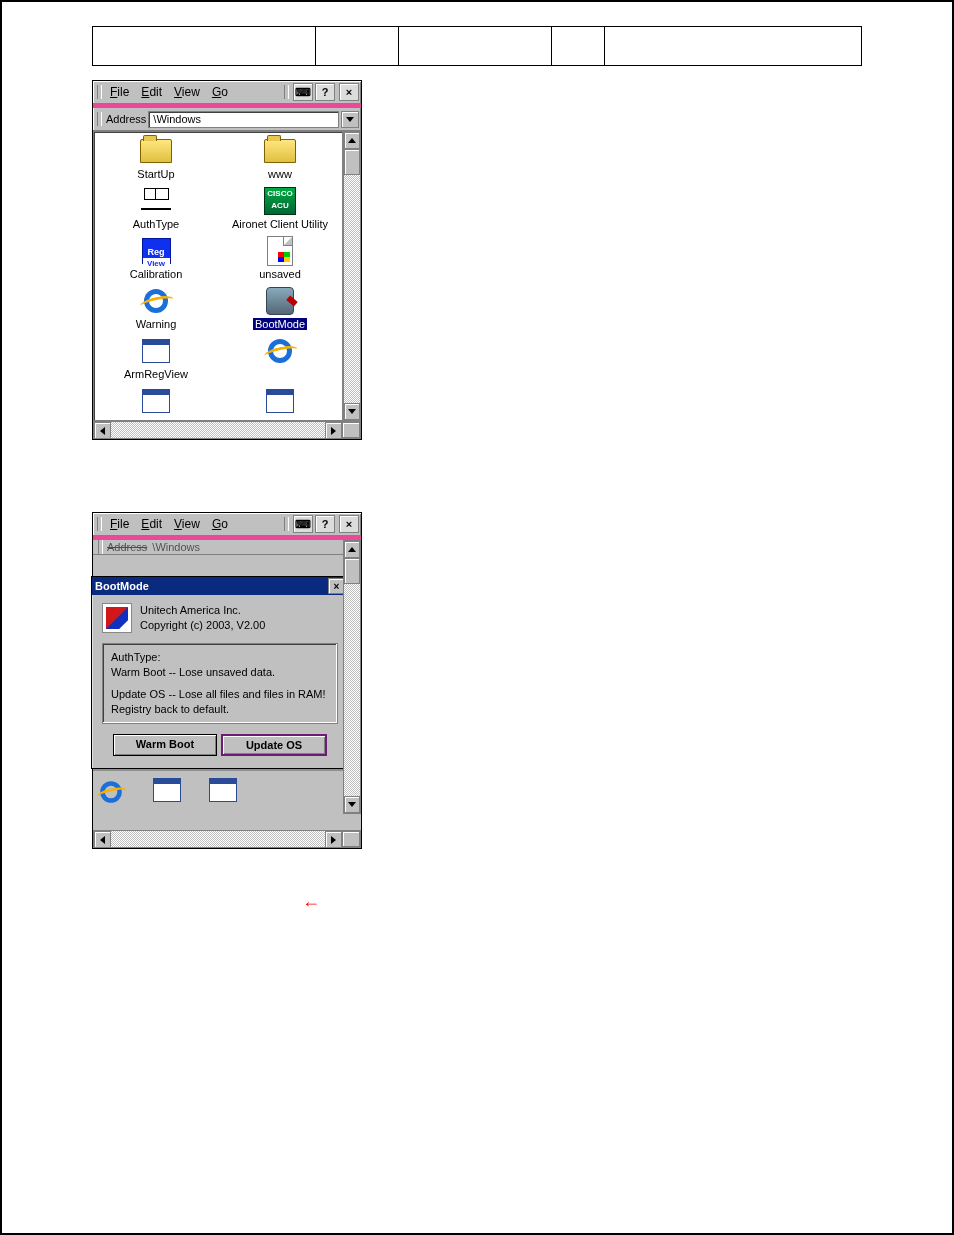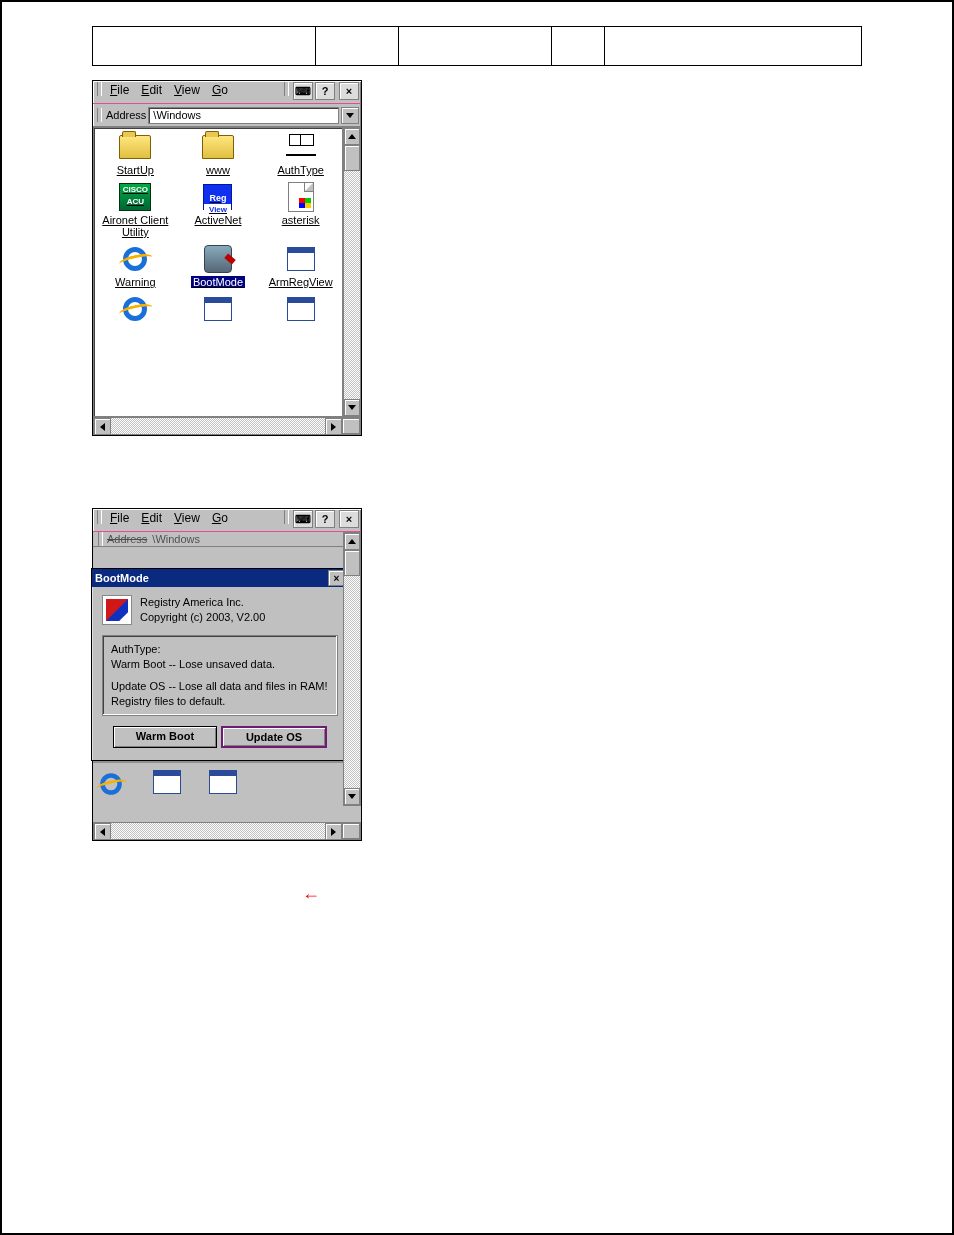--- a/index.html
+++ b/index.html
@@ -3,21 +3,21 @@
 <meta charset="utf-8">
 <style>
   body { margin:0; background:#fff; font-family: Tahoma, Arial, sans-serif; }
   .page { box-sizing:border-box; width:954px; height:1235px; border:2px solid #000; margin:0 auto; padding:24px 90px 24px 90px; position:relative; }
   .header-table { width:100%; border-collapse:collapse; margin-bottom:14px; }
   .header-table td { border:1px solid #000; height:36px; }
   .ht-c1 { width:220px; } .ht-c2 { width:80px; } .ht-c3 { width:150px; } .ht-c4 { width:50px; } .ht-c5 { width:auto; }
 
   
   .ce-window { width:268px; background:#c0c0c0; border:1px solid #000; box-shadow:inset 1px 1px 0 #fff, inset -1px -1px 0 #808080; font-size:11px; margin-left:0; margin-bottom:18px; }
-  .menubar { display:flex; align-items:flex-start; height:20px; padding:1px 2px; border-bottom:1px solid #ec4899; }
+  .menubar { display:flex; align-items:center; height:20px; padding:1px 2px; border-bottom:5px solid #ec4899; }
   .menuitem { padding:1px 6px; font-size:12px; }
   .menuitem u { text-decoration:underline; }
   .grip { width:3px; height:14px; border-left:1px solid #808080; border-right:1px solid #fff; margin:0 2px; }
   .tb-btn { width:18px; height:16px; border:1px solid #808080; background:#dcdcdc; box-shadow:inset 1px 1px 0 #fff; display:flex; align-items:center; justify-content:center; font-size:11px; font-weight:bold; margin-left:2px; }
   .tb-x { margin-left:4px; font-family:Arial; }
 
   .addrbar { display:flex; align-items:center; height:20px; border-bottom:1px solid #808080; padding:1px 2px; }
   .addr-label { font-size:11px; padding:0 2px; }
   .addr-field { flex:1; height:15px; background:#fff; border:1px solid #808080; box-shadow:inset 1px 1px 0 #404040; padding:0 4px; font-size:11px; line-height:15px; overflow:hidden; }
   .addr-dd { width:16px; height:15px; background:#c0c0c0; border:1px solid #808080; box-shadow:inset 1px 1px 0 #fff; display:flex; align-items:center; justify-content:center; margin-left:2px; }
@@ -28,21 +28,21 @@
 
   .client1 { display:flex; height:290px; }
   .iconpane { flex:1; background:#fff; border:1px solid #808080; box-shadow:inset 1px 1px 0 #404040; padding:4px 0; overflow:hidden; }
   .vscroll { width:16px; background:#dcdcdc; border:1px solid #808080; display:flex; flex-direction:column; }
   .sb-btn { height:15px; background:#c0c0c0; border:1px solid #808080; box-shadow:inset 1px 1px 0 #fff; display:flex; align-items:center; justify-content:center; }
   .sb-track { flex:1; background:repeating-conic-gradient(#c0c0c0 0% 25%, #fff 0% 50%) 50%/2px 2px; position:relative; }
   .sb-thumb { position:absolute; left:0; right:0; top:0; height:24px; background:#c0c0c0; border:1px solid #808080; box-shadow:inset 1px 1px 0 #fff; }
   .hscroll { height:16px; background:#dcdcdc; border:1px solid #808080; display:flex; }
   .hsb-track { flex:1; background:repeating-conic-gradient(#c0c0c0 0% 25%, #fff 0% 50%) 50%/2px 2px; }
 
-  .icon-grid { display:grid; grid-template-columns:repeat(3, 1fr); row-gap:6px;text-decoration:underline; }
+  .icon-grid { display:grid; grid-template-columns:repeat(2, 1fr); row-gap:6px; }
   .icon-cell { display:flex; flex-direction:column; align-items:center; font-size:11px; text-align:center; line-height:1.1; }
   .icon-cell.selected .lbl { background:#000080; color:#fff; padding:0 2px; }
   .thumb { width:34px; height:30px; display:flex; align-items:center; justify-content:center; margin-bottom:2px; }
   .folder-ic { width:30px; height:22px; background:linear-gradient(#ffe680,#e0c040); border:1px solid #806000; border-radius:2px 2px 0 0; position:relative; }
   .folder-ic::before { content:""; position:absolute; top:-5px; left:2px; width:12px; height:5px; background:#e8c850; border:1px solid #806000; border-bottom:none; border-radius:2px 2px 0 0; }
   .net-ic { width:30px; height:26px; position:relative; }
   .net-ic .pc { position:absolute; width:12px; height:10px; background:#fff; border:1px solid #000; }
   .net-ic .pc1 { top:0; left:3px; } .net-ic .pc2 { top:0; right:2px; }
   .net-ic .bar { position:absolute; left:0; right:0; bottom:4px; height:2px; background:#000; }
   .cisco-ic { width:30px; height:26px; background:linear-gradient(#0a4, #063); color:#fff; font-size:8px; font-weight:bold; line-height:12px; border:1px solid #031; }
@@ -156,29 +156,29 @@
           <div class="icon-cell">
               <div class="thumb">
                 <div class="cisco-ic">CISCO<br>ACU</div>
               </div>
               <span class="lbl">Aironet Client Utility</span>
             </div>
           <div class="icon-cell">
               <div class="thumb">
                 <div class="reg-ic">Reg<span class="v">View</span></div>
               </div>
-              <span class="lbl">ActiveNet</span>
+              <span class="lbl">Calibration</span>
             </div>
           <div class="icon-cell">
               <div class="thumb">
                 <div class="file-ic">
                   <div class="wflag"></div>
                 </div>
               </div>
-              <span class="lbl">asterisk</span>
+              <span class="lbl">unsaved</span>
             </div>
 
           <div class="icon-cell">
               <div class="thumb">
                 <div class="ie-ic">
                   <div class="ring"></div>
                   <div class="swoosh"></div>
                 </div>
               </div>
               <span class="lbl">Warning</span>
@@ -274,28 +274,28 @@
 
       <div class="dialog">
         <div class="dlg-title">
           <span>BootMode</span>
           <span class="spacer"></span>
           <div class="dlg-close">×</div>
         </div>
         <div class="dlg-body">
           <div class="dlg-logo"></div>
           <div class="dlg-info">
-            <div>Registry America Inc.</div>
+            <div>Unitech America Inc.</div>
             <div>Copyright (c) 2003, V2.00</div>
           </div>
           <div class="dlg-panel">
             <div>AuthType:</div>
             <div>Warm Boot -- Lose unsaved data.</div>
             <div style="height:8px"></div>
-            <div>Update OS -- Lose all data and files in RAM! Registry files to default.</div>
+            <div>Update OS -- Lose all files and files in RAM! Registry back to default.</div>
           </div>
           <div class="dlg-buttons">
             <div class="dlg-btn">Warm Boot</div>
             <div class="dlg-btn default">Update OS</div>
           </div>
         </div>
       </div>
 
       <div class="bg-bottom">
         <div class="ie-ic" style="transform:scale(.9)">

